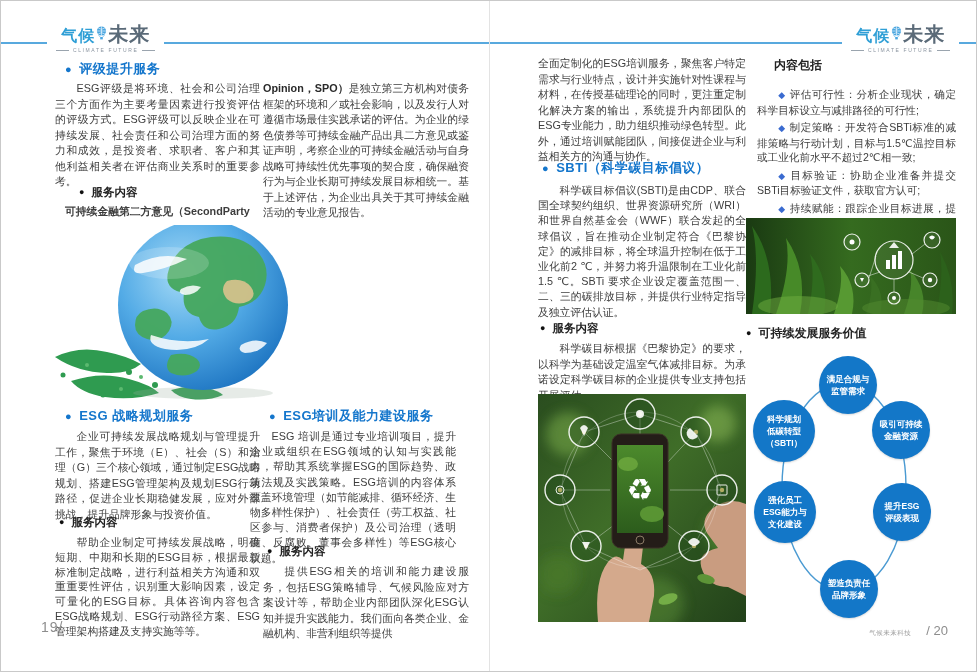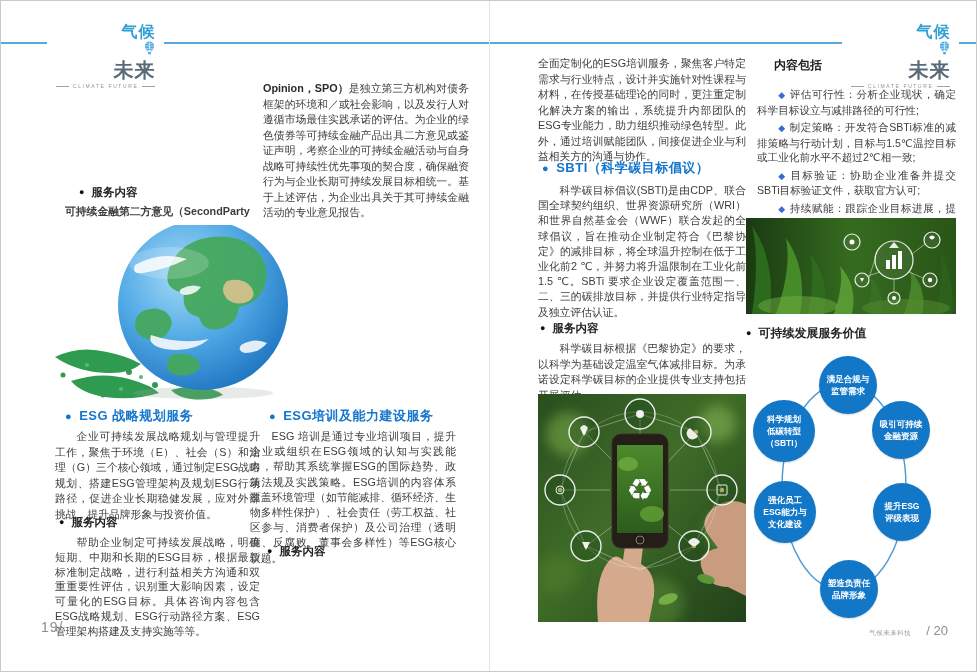--- a/index.html
+++ b/index.html
@@ -4,21 +4,21 @@
 <style>
   html,body{margin:0;padding:0;background:#fff;}
   .canvas{position:relative;width:977px;height:672px;background:#ffffff;border:1px solid #c9c9c9;
     box-sizing:border-box;overflow:hidden;font-family:"Liberation Sans","DejaVu Sans",sans-serif;}
   .abs{position:absolute;}
   .page{position:absolute;top:0;height:672px;width:488px;}
   .divider{position:absolute;left:488px;top:0;width:1px;height:672px;background:#e3e3e3;}
   .topline{position:absolute;left:0;top:41px;width:977px;height:2px;background:#58a9de;}
   
   .logo{position:absolute;background:#fff;padding:0 9px;text-align:center;z-index:3;}
-  .logo-row{display:flex;align-items:flex-end;justify-content:center;gap:1px;line-height:1;flex-direction:column;}
+  .logo-row{display:flex;align-items:flex-end;justify-content:center;gap:1px;line-height:1;}
   .logo-cn-a{font-size:16px;font-weight:bold;color:#2f9fd6;letter-spacing:1px;}
   .logo-cn-b{font-size:20px;font-weight:bold;color:#5a6a78;letter-spacing:1px;}
   .logo-en{margin-top:3px;font-size:5px;color:#8a94a0;letter-spacing:1.6px;display:flex;align-items:center;justify-content:center;gap:4px;white-space:nowrap;}
   .dashline{display:inline-block;width:13px;height:1px;background:#9aa4ae;}
   
   .h-blue{display:flex;align-items:center;gap:7px;color:#1476cc;font-weight:bold;font-size:13px;letter-spacing:.5px;}
   .h-blue .dot{font-size:11px;line-height:1;}
   .sub{display:flex;align-items:center;gap:7px;color:#222;font-weight:bold;font-size:11.5px;}
   .sub .dot{font-size:9px;color:#111;line-height:1;}
   
@@ -62,20 +62,21 @@
         <span class="dashline"></span>
           <span>CLIMATE FUTURE</span>
           <span class="dashline"></span>
       </div>
     </div>
 
     <div class="h-blue abs" style="left:64px;top:59px;">
       <span class="dot">●</span>
       <span>评级提升服务</span>
     </div>
+    <p class="body indent abs" style="left:54px;top:80px;width:205px;">ESG评级是将环境、社会和公司治理三个方面作为主要考量因素进行投资评估的评级方式。ESG评级可以反映企业在可持续发展、社会责任和公司治理方面的努力和成效，是投资者、求职者、客户和其他利益相关者在评估商业关系时的重要参考。</p>
     <div class="sub abs" style="left:78px;top:184px;">
       <span class="dot">●</span>
       <span>服务内容</span>
     </div>
     <p class="body bold-line abs" style="left:64px;top:203px;width:200px;">可持续金融第二方意见（SecondParty</p>
 
     <svg class="abs img-frame" style="left:50px;top:224px;" width="240" height="176" viewBox="0 0 240 176">
       <defs>
         <radialGradient id="og" cx="38%" cy="32%" r="75%">
           <stop offset="0%" stop-color="#a6daf6"></stop>
@@ -135,20 +136,21 @@
 
     <div class="h-blue abs" style="left:268px;top:406px;">
       <span class="dot">●</span>
       <span>ESG培训及能力建设服务</span>
     </div>
     <p class="body indent abs" style="left:249px;top:428px;width:206px;line-height:15.2px;">ESG 培训是通过专业培训项目，提升企业或组织在ESG领域的认知与实践能力，帮助其系统掌握ESG的国际趋势、政策法规及实践策略。ESG培训的内容体系覆盖环境管理（如节能减排、循环经济、生物多样性保护）、社会责任（劳工权益、社区参与、消费者保护）及公司治理（透明度、反腐败、董事会多样性）等ESG核心议题。</p>
     <div class="sub abs" style="left:266px;top:543px;">
       <span class="dot">●</span>
       <span>服务内容</span>
     </div>
+    <p class="body indent abs" style="left:262px;top:563px;width:206px;">提供ESG相关的培训和能力建设服务，包括ESG策略辅导、气候风险应对方案设计等，帮助企业内部团队深化ESG认知并提升实践能力。我们面向各类企业、金融机构、非营利组织等提供</p>
 
     <div class="pgnum-left abs" style="left:40px;top:618px;">19/</div>
   </div>
 
   <div class="page" style="left:489px;">
 
     <div class="logo" style="left:352px;top:23px;">
       <div class="logo-row">
         <span class="logo-cn-a">气候</span>
         <span><svg width="11" height="15" viewBox="0 0 11 15">

